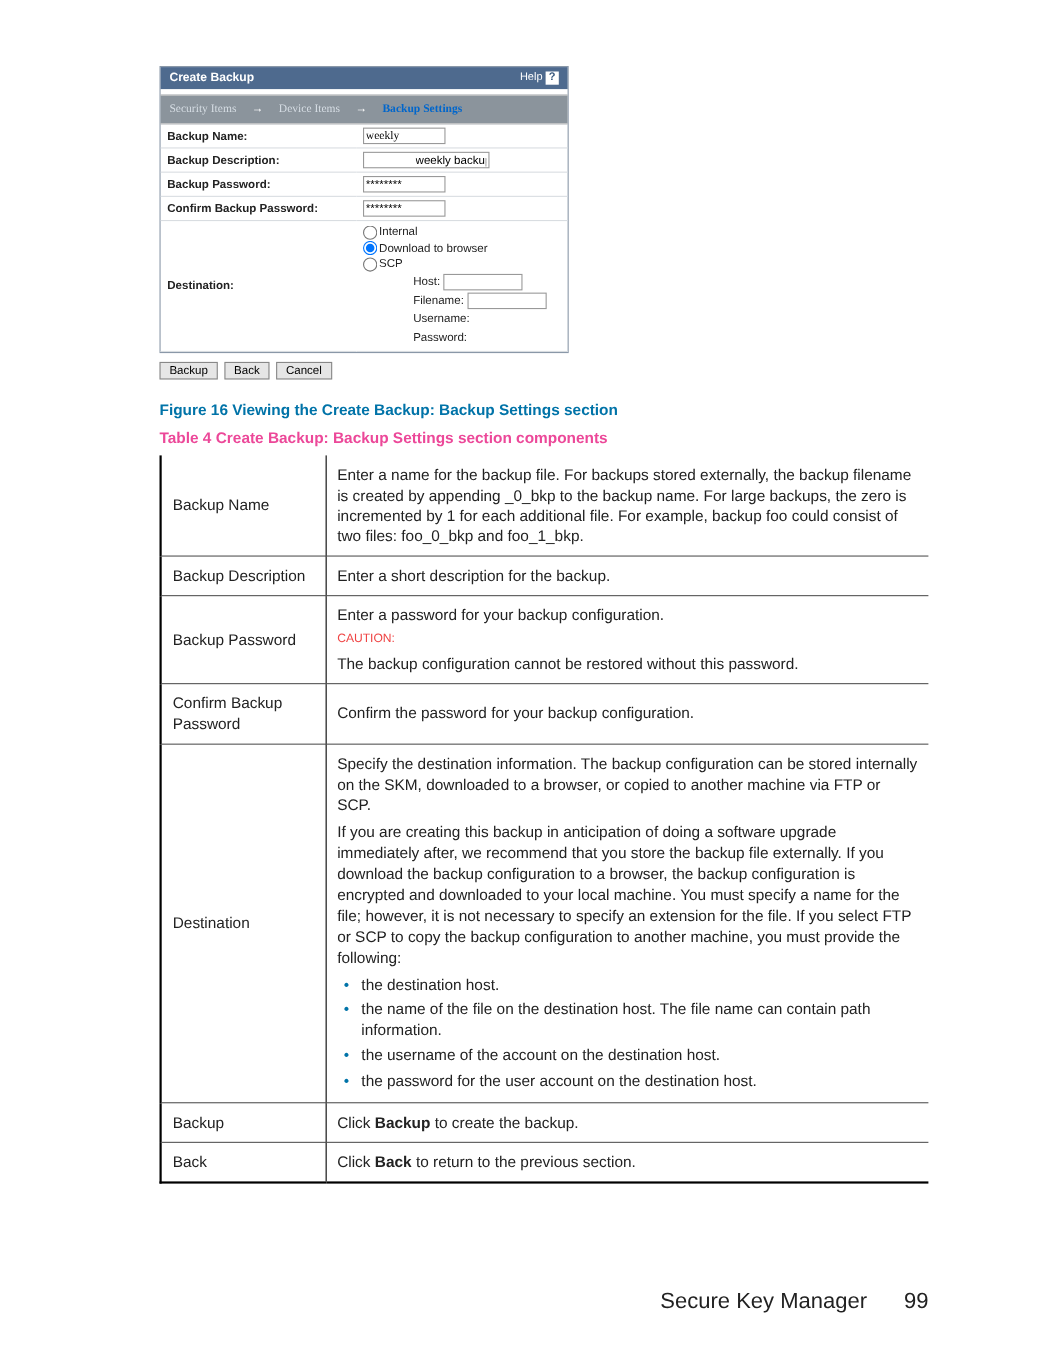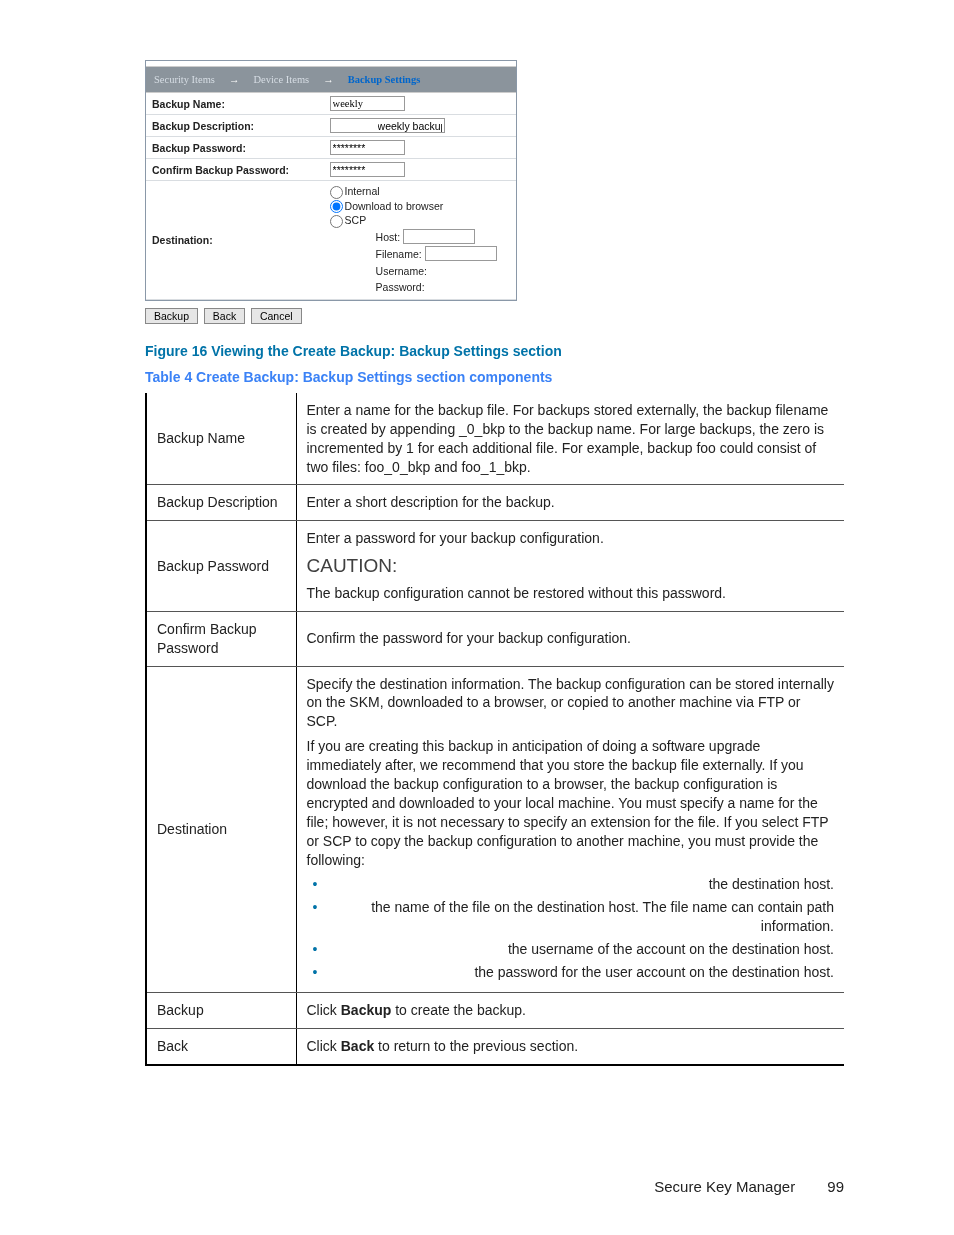--- a/index.html
+++ b/index.html
@@ -99,21 +99,21 @@
     font-size: 10.5px;
     border: 1px solid #888;
     background: #e6e6e6;
     padding: 1px 8px;
     margin-right: 2px;
     cursor: pointer;
   }
   
   .fig-caption { color: #0073a8; font-weight: bold; font-size: 14px; margin: 16px 0 10px 0; }
   .body-text { font-size: 14.5px; margin: 8px 0 14px 0; line-height: 1.3; }
-  .tbl-caption { color: #3b82f6; font-weight: bold; font-size: 14px; margin: 6px 0 8px 0; }
+  .tbl-caption { color: #ec4899; font-weight: bold; font-size: 14px; margin: 6px 0 8px 0; }
   table.doc {
     width: 100%;
     border-collapse: collapse;
     font-size: 14px;
   }
   table.doc th {
     text-align: left;
     font-weight: bold;
     border-top: 2.5px solid #000;
     border-bottom: 1.5px solid #000;
@@ -124,44 +124,51 @@
     border-left: 2.5px solid #000;
     border-right: 1.5px solid #000;
   }
   table.doc td {
     border-bottom: 1px solid #555;
     padding: 8px 10px;
     vertical-align: middle;
     line-height: 1.35;
   }
   table.doc tr:last-child td { border-bottom: 2.5px solid #000; }
-  .caution { color: #404040; font-size: 19px; padding: 5px 0; }
+  .caution { color: #ef4444; font-size: 11px; padding: 5px 0; }
   ul.bul { list-style: none; padding: 0; margin: 4px 0 0 0; }
-  ul.bul li { position: relative; padding: 2px 0 2px 22px; text-align: right; }
+  ul.bul li { position: relative; padding: 2px 0 2px 22px; }
   ul.bul li::before {
     content: "•";
     color: #0073a8;
     position: absolute;
     left: 6px;
     font-size: 14px;
   }
   .footer {
     position: absolute;
     bottom: 40px;
     right: 110px;
-    font-size: 15px;
+    font-size: 20px;
   }
   .footer .pn { margin-left: 28px; }
 </style>
 </head>
 <body>
 
 <div class="page">
 
   <div class="panel">
+    <div class="panel-header">
+      <span>Create Backup</span>
+      <span class="help">
+        <span>Help</span>
+        <span class="help-q">?</span>
+      </span>
+    </div>
     <div class="wizard">
       <span>Security Items</span>
       <span class="arrow">→</span>
       <span>Device Items</span>
       <span class="arrow">→</span>
       <span class="active">Backup Settings</span>
     </div>
     <table class="form">
       <tbody>
           <tr>

